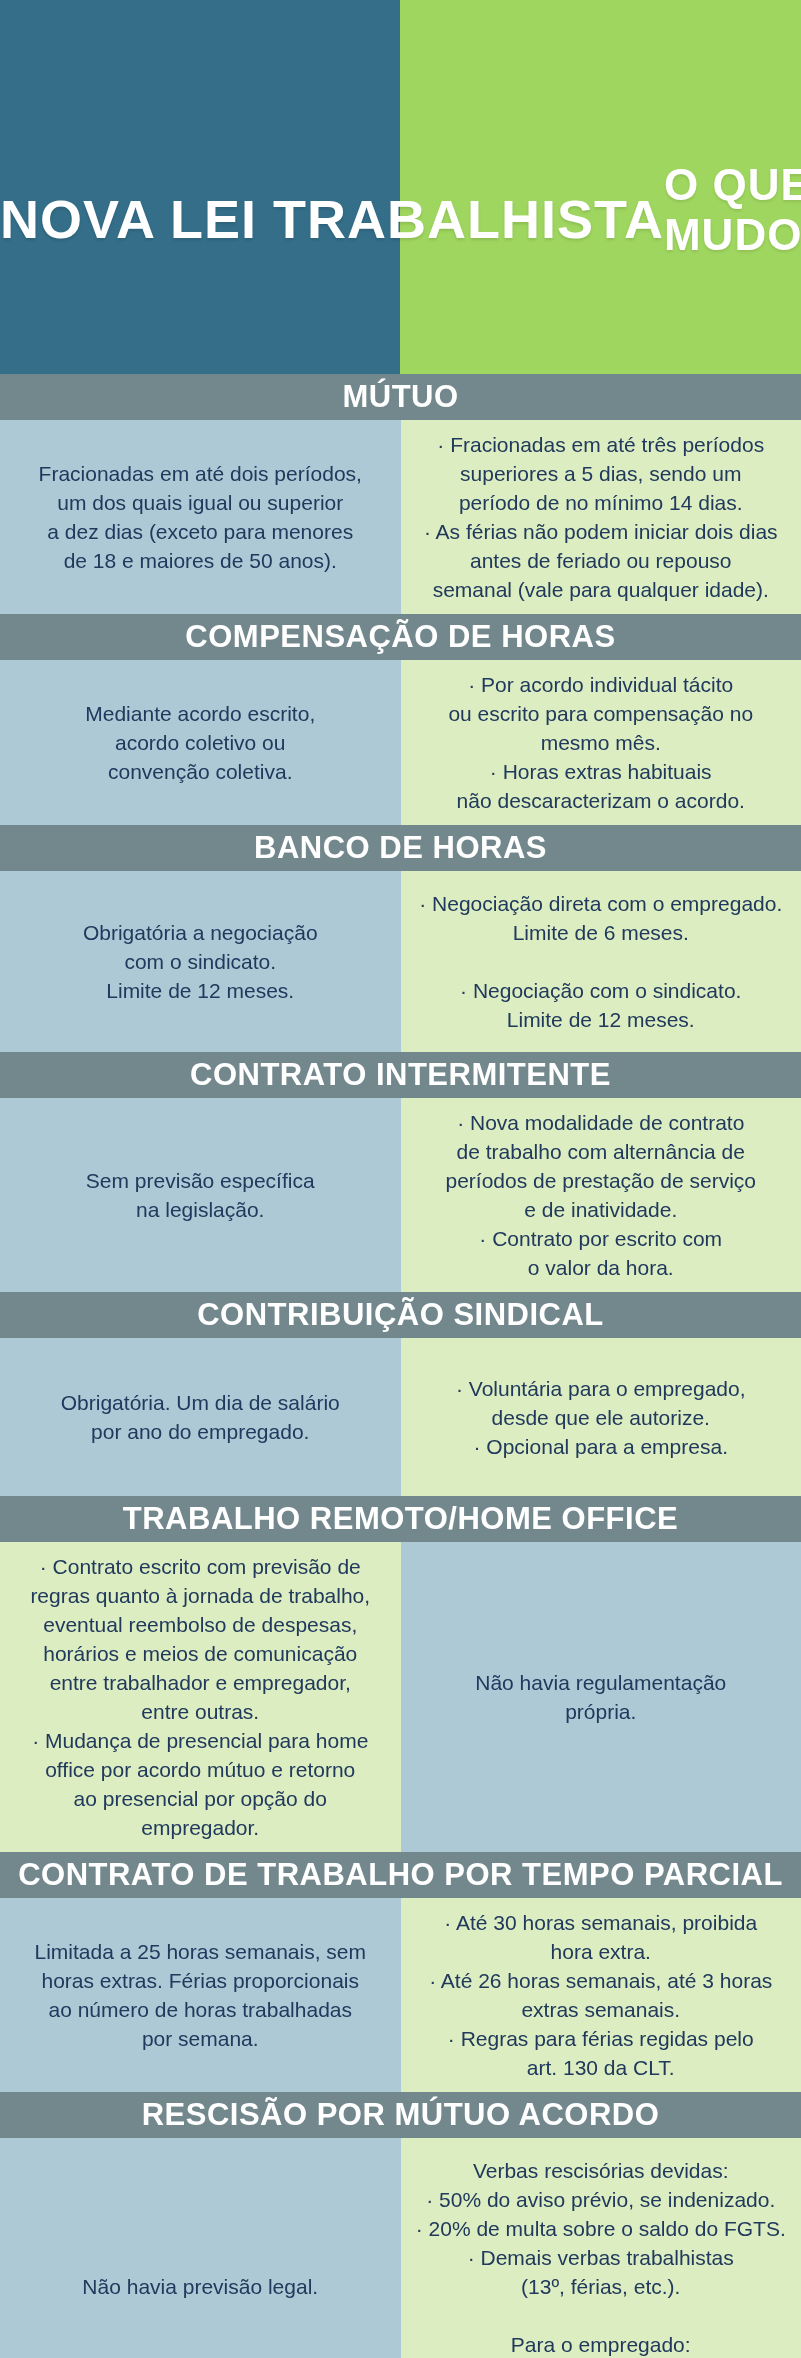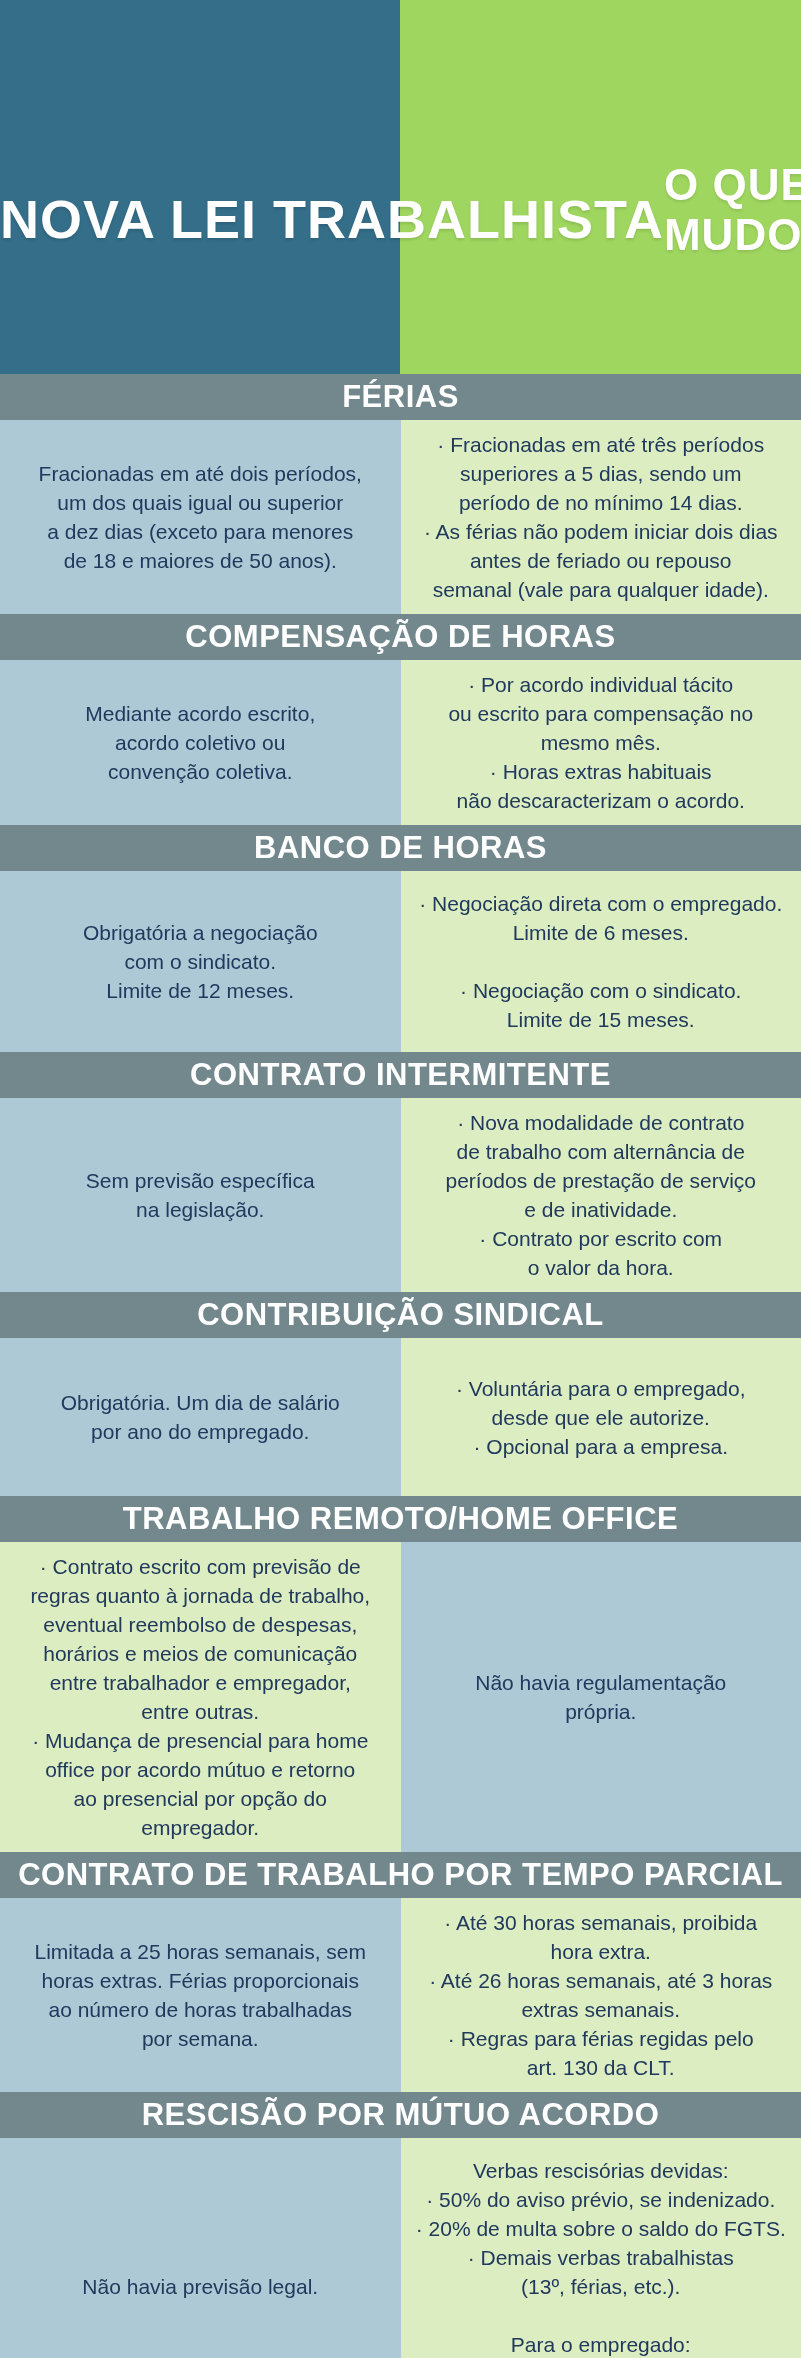--- a/index.html
+++ b/index.html
@@ -112,21 +112,21 @@
     <h2 class="subtitle">O QUE MUDOU?</h2>
     <div class="col-headers">
       <div class="col before-label">ANTES</div>
       <div class="col after-label">DEPOIS</div>
     </div>
   </header>
 
   <main>
   <section class="section">
     <div class="band">
-      <span>FÉRIAS</span>
+      <span>MÚTUO</span>
     </div>
     <div class="row" style="min-height: 188px;">
       <div class="cell before">
         <p>Fracionadas em até dois períodos,
 um dos quais igual ou superior
 a dez dias (exceto para menores
 de 18 e maiores de 50 anos).</p>
       </div>
       <div class="cell after">
         <p>· Fracionadas em até três períodos
@@ -167,21 +167,21 @@
       <div class="cell before">
         <p>Obrigatória a negociação
 com o sindicato.
 Limite de 12 meses.</p>
       </div>
       <div class="cell after">
         <p>· Negociação direta com o empregado.
 Limite de 6 meses.
 
 · Negociação com o sindicato.
-Limite de 15 meses.</p>
+Limite de 12 meses.</p>
       </div>
     </div>
   </section>
 
   <section class="section">
     <div class="band">
       <span>CONTRATO INTERMITENTE</span>
     </div>
     <div class="row" style="min-height: 174px;">
       <div class="cell before">

